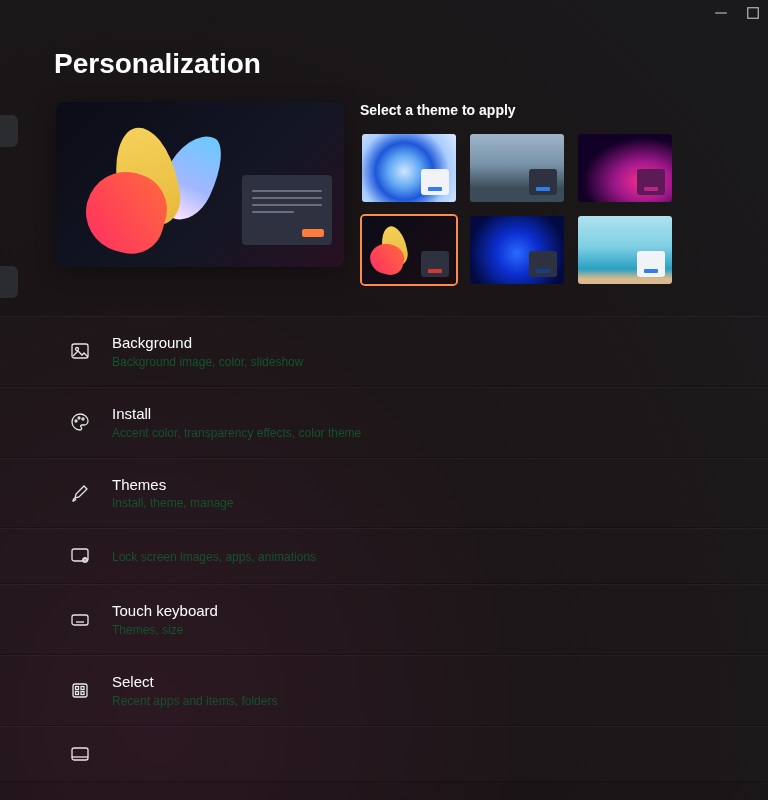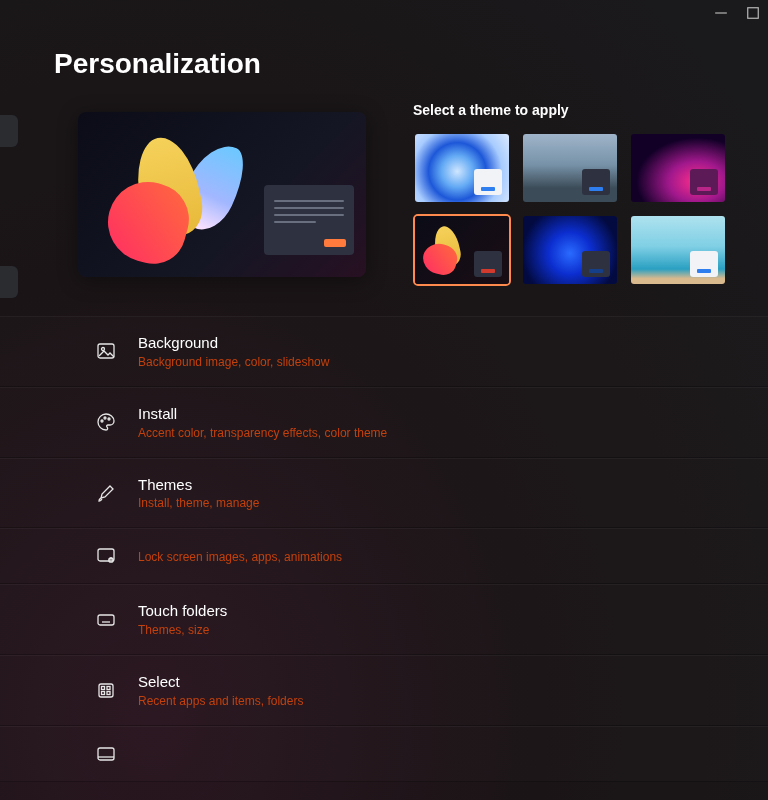--- a/index.html
+++ b/index.html
@@ -8,21 +8,21 @@
     height: 800px;
     background: radial-gradient(ellipse at 20% 90%, #2a1620 0%, #1a1416 45%, #1a1a1c 100%);
     color: #fff;
     overflow: hidden;
     position: relative;
   }
   .window-controls { position: absolute; top: 6px; right: 8px; display: flex; gap: 18px; }
   .wc { width: 14px; height: 14px; display:flex; align-items:center; justify-content:center; }
   .wc svg { stroke:#bbb; stroke-width:1; fill:none; }
   .page-title { font-size: 28px; font-weight: 700; margin: 48px 0 22px 54px; }
-  .top-area { display:flex; gap:47px; padding-left:78px;align-items:center; }
+  .top-area { display:flex; gap:16px; padding-left:56px; }
   .preview {
     width: 288px; height:165px; border-radius:8px;
     background: linear-gradient(135deg,#0b0c17 0%, #141624 60%, #271022 100%);
     position:relative; overflow:hidden;
     box-shadow: 0 4px 20px rgba(0,0,0,.4);
   }
   .blob1{position:absolute;left:60px;top:25px;width:60px;height:100px;background:linear-gradient(#f5d15a,#e8b93a);border-radius:50% 50% 40% 40%/60% 60% 30% 30%;transform:rotate(-12deg);}
   .blob2{position:absolute;left:30px;top:70px;width:80px;height:80px;background:linear-gradient(40deg,#ff2e63,#ff6a3d);border-radius:50% 45% 40% 50%;transform:rotate(15deg);}
   .blob3{position:absolute;left:110px;top:30px;width:50px;height:90px;background:linear-gradient(#6cc8ff,#a2b7ff 60%,#ffe3ff);border-radius:60% 40% 50% 50%/55% 60% 40% 45%;transform:rotate(25deg);}
   .card-sim{position:absolute;right:12px;bottom:22px;width:90px;height:70px;background:#2d3140;border-radius:4px;padding:10px;}
@@ -53,30 +53,30 @@
   
   .mini.light{background:#f1f3f6;} .mini.dark{background:#2d3140;}
   .bar.blue{background:#2f7ef0;} .bar.red{background:#d33a2e;} .bar.darkblue{background:#163f8a;}
   
   .wp.t3::before{content:"";position:absolute;left:20px;top:10px;width:24px;height:40px;background:linear-gradient(#f5d15a,#e8b93a);border-radius:50% 50% 40% 40%/60% 60% 30% 30%;transform:rotate(-12deg);}
   .wp.t3::after{content:"";position:absolute;left:8px;top:28px;width:34px;height:30px;background:linear-gradient(40deg,#ff2e63,#ff6a3d);border-radius:50% 45% 40% 50%;transform:rotate(15deg);}
 
   .options { margin-top:30px; }
   .option-row {
     display:flex; align-items:center; gap:22px;
-    padding:17px 20px 17px 96px;
+    padding:17px 20px 17px 70px;
     border-top:1px solid rgba(255,255,255,.04);
     border-bottom:1px solid rgba(0,0,0,.25);
     background:rgba(255,255,255,.012);
     cursor:pointer;
   }
   .opt-icon{width:20px;height:20px;display:flex;align-items:center;justify-content:center;flex:0 0 20px;}
   .opt-icon svg{stroke:#e6e6e6;stroke-width:1.3;fill:none;}
   .opt-title{font-size:15px;line-height:1.25;}
-  .opt-sub{font-size:12px;color:#c2410c;margin-top:2px;}
+  .opt-sub{font-size:12px;color:#14532d;margin-top:2px;}
   .stub{position:absolute;left:0;width:18px;height:32px;border-radius:0 6px 6px 0;background:#2a2c30;}
   .stub.s1{top:115px;} .stub.s2{top:266px;}
 </style>
 </head>
 <body>
 
 <div class="window-controls">
   <div class="wc">
       <svg viewBox="0 0 12 12">
         <line x1="1" y1="6" x2="11" y2="6"></line>
@@ -213,21 +213,21 @@
       <svg viewBox="0 0 20 20">
           <rect x="2" y="5" width="16" height="10" rx="2"></rect>
           <line x1="5" y1="8" x2="5" y2="8"></line>
           <line x1="8" y1="8" x2="8" y2="8"></line>
           <line x1="11" y1="8" x2="11" y2="8"></line>
           <line x1="14" y1="8" x2="14" y2="8"></line>
           <line x1="6" y1="12" x2="14" y2="12"></line>
         </svg>
     </span>
     <div>
-      <div class="opt-title">Touch folders</div>
+      <div class="opt-title">Touch keyboard</div>
       <div class="opt-sub">Themes, size</div>
     </div>
   </div>
 
   <div class="option-row">
     <span class="opt-icon">
       <svg viewBox="0 0 20 20">
           <rect x="3" y="4" width="14" height="13" rx="2"></rect>
           <rect x="5.5" y="6.5" width="3" height="3"></rect>
           <rect x="11" y="6.5" width="3" height="3"></rect>

